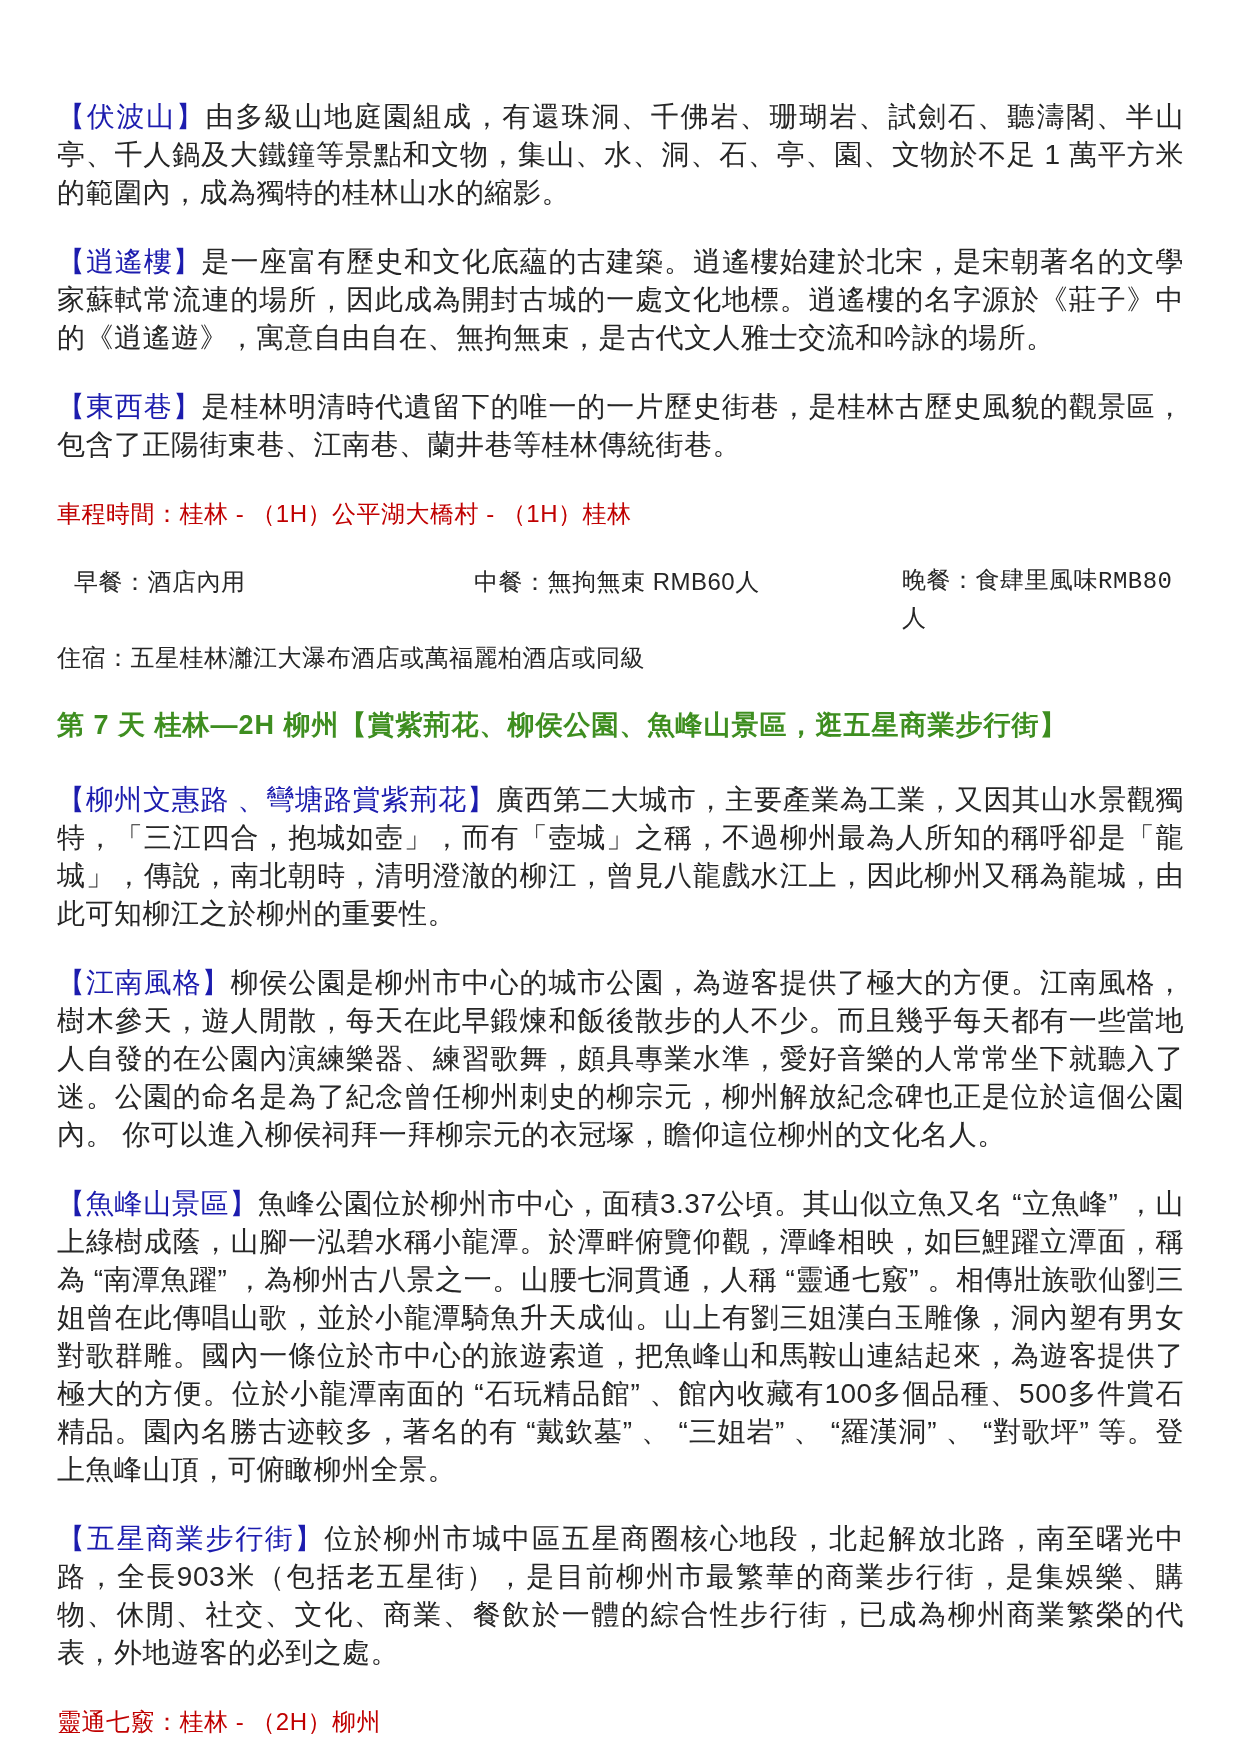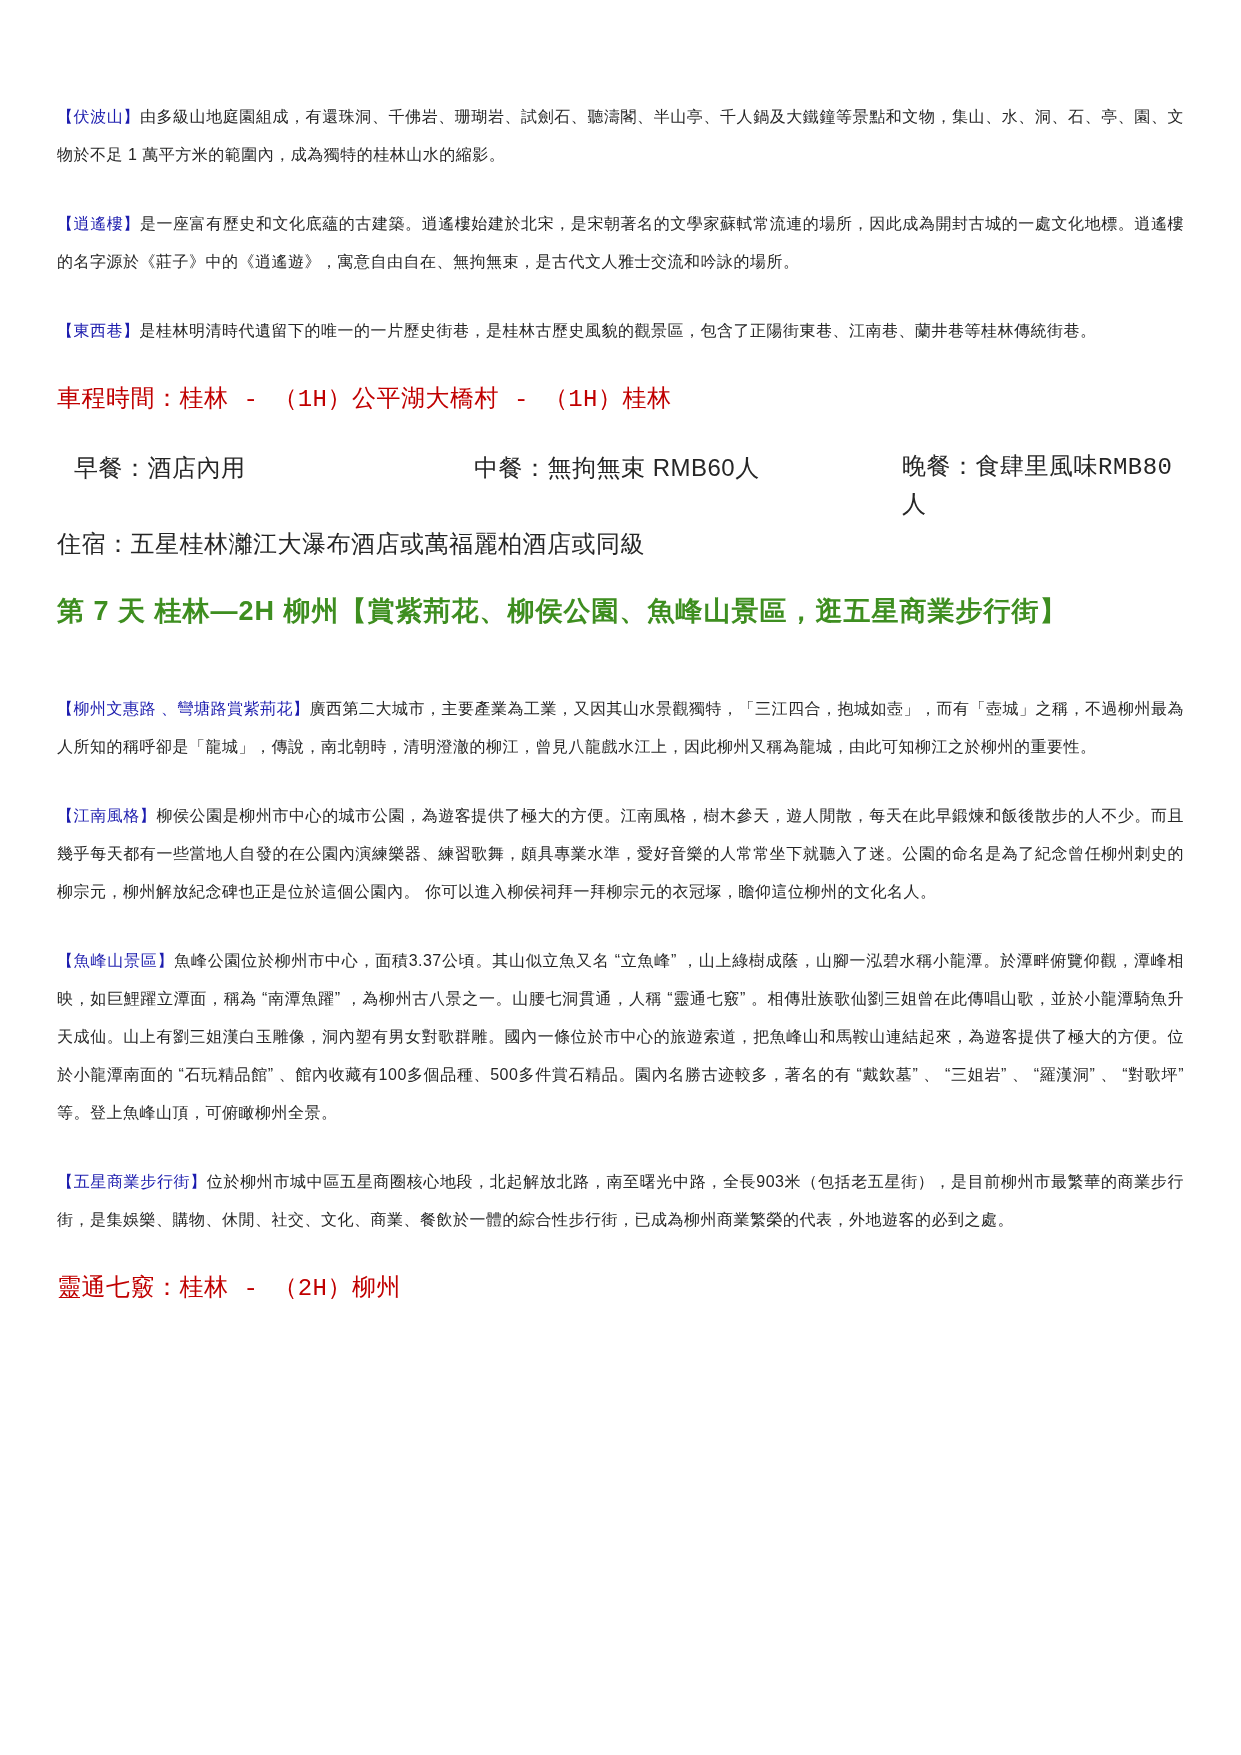--- a/index.html
+++ b/index.html
@@ -10,56 +10,55 @@
   }
   .page {
     width: 1241px;
     min-height: 1755px;
     margin: 0 auto;
     background: #ffffff;
     box-sizing: border-box;
     padding: 98px 57px 60px 57px;
   }
   .para {
-    font-size: 16px;
+    font-size: 28px;
     line-height: 38px;
     text-align: justify;
     margin: 0 0 31px 0;
     letter-spacing: 0.5px;
   }
   .tag-blue {
     color: #1c1cae;
   }
   .red-line {
     color: #c00000;
     font-size: 24px;
     line-height: 38px;
     margin: 8px 0 30px 0;
     letter-spacing: 0.5px;
-    font-family: Liberation Mono, monospace;
   }
   .meals-block {
     font-size: 24px;
     line-height: 38px;
     margin: 0 0 28px 0;
     letter-spacing: 0.5px;
   }
   .meals-row {
     display: flex;
     margin-left: 17px;
   }
   .meal-col-1 { width: 400px; flex: 0 0 auto; }
   .meal-col-2 { width: 428px; flex: 0 0 auto; }
   .meal-col-3 { flex: 1 1 auto; font-family: Liberation Mono, monospace; }
   .day-heading {
     color: #3e8e20;
     font-size: 27px;
     font-weight: bold;
     line-height: 40px;
-    margin: 6px 0 59px 0;
+    margin: 6px 0 36px 0;
     letter-spacing: 1px;
   }
 </style>
 </head>
 <body>
 
 <div class="page">
 
   <p class="para">
     <span class="tag-blue">【伏波山】</span><span>由多級山地庭園組成，有還珠洞、千佛岩、珊瑚岩、試劍石、聽濤閣、半山亭、千人鍋及大鐵鐘等景點和文物，集山、水、洞、石、亭、園、文物於不足 1 萬平方米的範圍內，成為獨特的桂林山水的縮影。</span>

